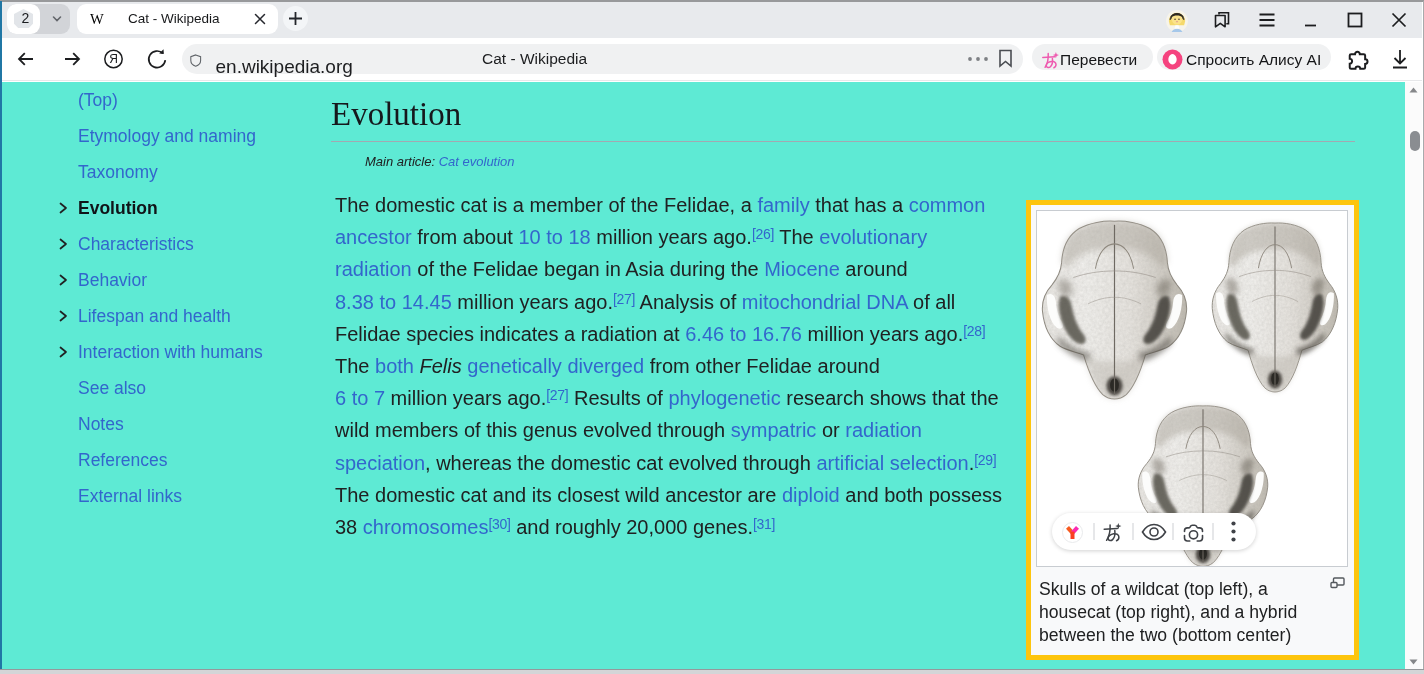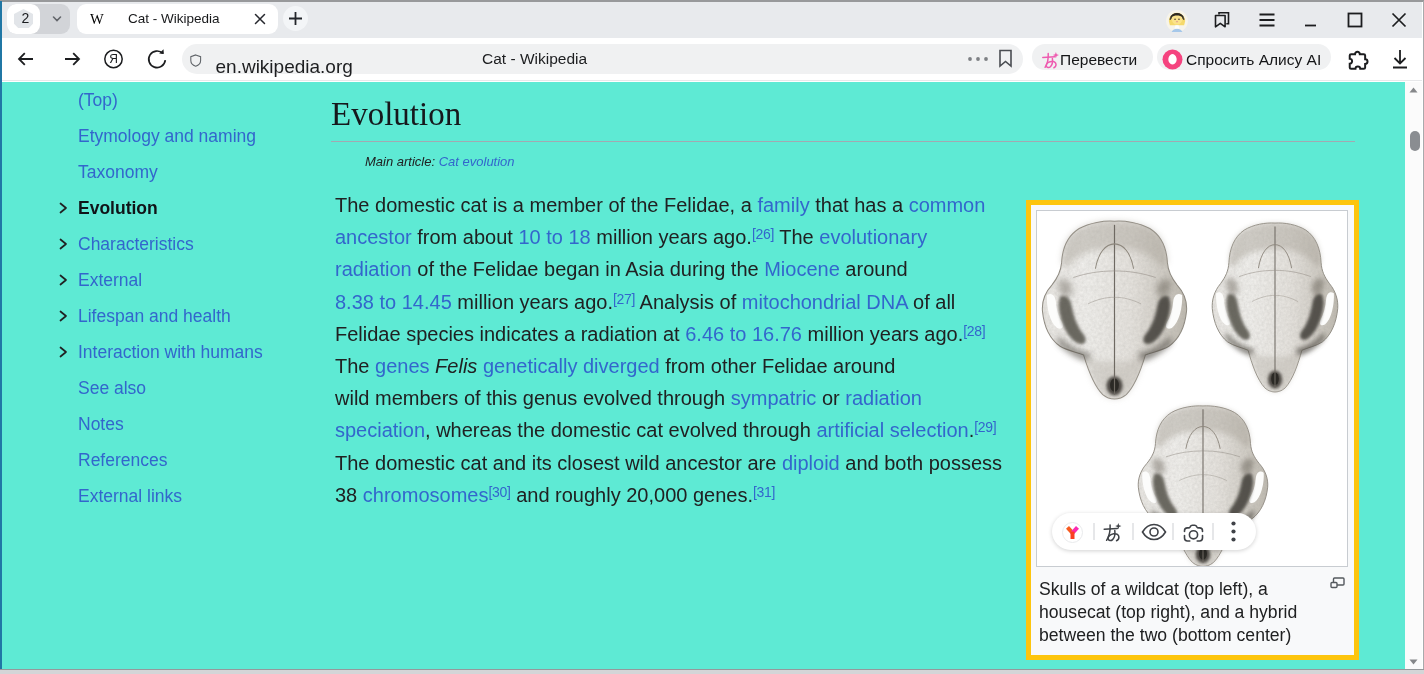--- a/index.html
+++ b/index.html
@@ -204,21 +204,21 @@
         <div class="item">
           <svg class="arr" viewBox="0 0 12 12">
             <path d="M3.5 1.5 9 6 3.5 10.5" fill="none" stroke="#202122" stroke-width="1.7" stroke-linejoin="round" stroke-linecap="round"></path>
           </svg>
           <a class="">Characteristics</a>
         </div>
         <div class="item">
           <svg class="arr" viewBox="0 0 12 12">
             <path d="M3.5 1.5 9 6 3.5 10.5" fill="none" stroke="#202122" stroke-width="1.7" stroke-linejoin="round" stroke-linecap="round"></path>
           </svg>
-          <a class="">External</a>
+          <a class="">Behavior</a>
         </div>
         <div class="item">
           <svg class="arr" viewBox="0 0 12 12">
             <path d="M3.5 1.5 9 6 3.5 10.5" fill="none" stroke="#202122" stroke-width="1.7" stroke-linejoin="round" stroke-linecap="round"></path>
           </svg>
           <a class="">Lifespan and health</a>
         </div>
         <div class="item">
           <svg class="arr" viewBox="0 0 12 12">
             <path d="M3.5 1.5 9 6 3.5 10.5" fill="none" stroke="#202122" stroke-width="1.7" stroke-linejoin="round" stroke-linecap="round"></path>
@@ -241,21 +241,22 @@
     <div id="article">
       <h2 class="mw">Evolution</h2>
       <div id="hrule"></div>
       <div id="hatnote">Main article: <a class="l" style="color:#3366cc">Cat evolution</a></div>
       <div id="para">
           <div class="ln">The domestic cat is a member of the Felidae, a <a class="l">family</a> that has a <a class="l">common</a></div>
           <div class="ln"><a class="l">ancestor</a> from about <a class="l">10 to 18</a> million years ago.<sup class="r"><a>[26]</a></sup> The <a class="l">evolutionary</a></div>
           <div class="ln"><a class="l">radiation</a> of the Felidae began in Asia during the <a class="l">Miocene</a> around</div>
           <div class="ln"><a class="l">8.38 to 14.45</a> million years ago.<sup class="r"><a>[27]</a></sup> Analysis of <a class="l">mitochondrial DNA</a> of all</div>
           <div class="ln">Felidae species indicates a radiation at <a class="l">6.46 to 16.76</a> million years ago.<sup class="r"><a>[28]</a></sup></div>
-          <div class="ln">The <a class="l">genes</a> <i>Felis</i> <a class="l">genetically diverged</a> from other Felidae around</div>
+          <div class="ln">The <a class="l">both</a> <i>Felis</i> <a class="l">genetically diverged</a> from other Felidae around</div>
+          <div class="ln"><a class="l">6 to 7</a> million years ago.<sup class="r"><a>[27]</a></sup> Results of <a class="l">phylogenetic</a> research shows that the</div>
           <div class="ln">wild members of this genus evolved through <a class="l">sympatric</a> or <a class="l">radiation</a></div>
           <div class="ln"><a class="l">speciation</a>, whereas the domestic cat evolved through <a class="l">artificial selection</a>.<sup class="r"><a>[29]</a></sup></div>
           <div class="ln">The domestic cat and its closest wild ancestor are <a class="l">diploid</a> and both possess</div>
           <div class="ln">38 <a class="l">chromosomes</a><sup class="r"><a>[30]</a></sup> and roughly 20,000 genes.<sup class="r"><a>[31]</a></sup></div>
         </div>
     </div>
     <div id="fig">
       <div id="figimg">
         <svg id="skulls" width="310" height="355" viewBox="0 0 310 355">
           <defs>

